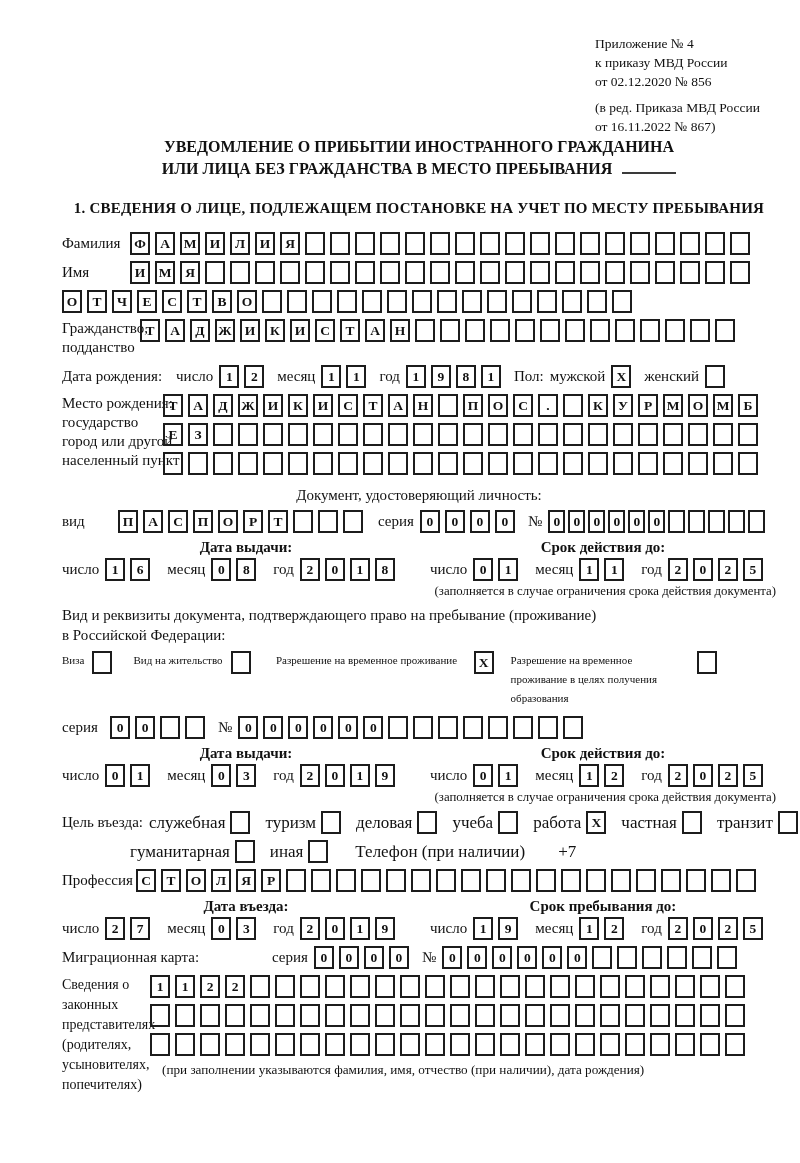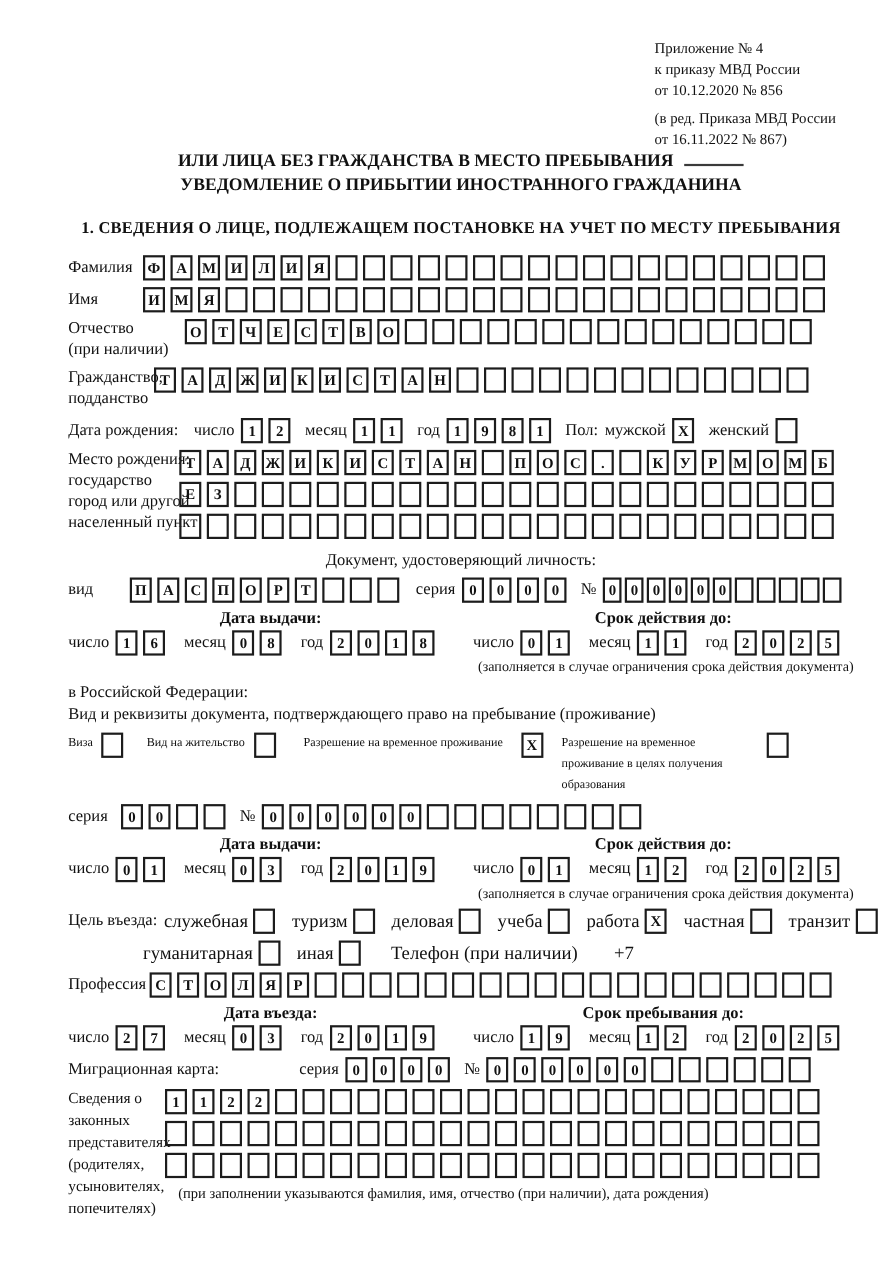--- a/index.html
+++ b/index.html
@@ -45,48 +45,44 @@
   .chk{flex:none;}
 </style>
 </head>
 <body>
 
 <div class="page">
 
   <div class="hdr">
     <div>Приложение № 4</div>
     <div>к приказу МВД России</div>
-    <div>от 10.12.2020 № 856</div>
+    <div>от 02.12.2020 № 856</div>
     <div class="note">(в ред. Приказа МВД России</div>
     <div>от 16.11.2022 № 867)</div>
   </div>
 
 
   <div class="title">
+    <div>УВЕДОМЛЕНИЕ О ПРИБЫТИИ ИНОСТРАННОГО ГРАЖДАНИНА</div>
     <div><span>ИЛИ ЛИЦА БЕЗ ГРАЖДАНСТВА В МЕСТО ПРЕБЫВАНИЯ</span><span class="blank"></span></div>
-    <div>УВЕДОМЛЕНИЕ О ПРИБЫТИИ ИНОСТРАННОГО ГРАЖДАНИНА</div>
   </div>
 
   <div class="sec">1. СВЕДЕНИЯ О ЛИЦЕ, ПОДЛЕЖАЩЕМ ПОСТАНОВКЕ НА УЧЕТ ПО МЕСТУ ПРЕБЫВАНИЯ</div>
 
   <div class="row">
     <span class="lbl w68">Фамилия</span>
     <span class="cells"><span class="cell">Ф</span><span class="cell">А</span><span class="cell">М</span><span class="cell">И</span><span class="cell">Л</span><span class="cell">И</span><span class="cell">Я</span><span class="cell"></span><span class="cell"></span><span class="cell"></span><span class="cell"></span><span class="cell"></span><span class="cell"></span><span class="cell"></span><span class="cell"></span><span class="cell"></span><span class="cell"></span><span class="cell"></span><span class="cell"></span><span class="cell"></span><span class="cell"></span><span class="cell"></span><span class="cell"></span><span class="cell"></span><span class="cell"></span></span>
   </div>
 
   <div class="row">
     <span class="lbl w68">Имя</span>
     <span class="cells"><span class="cell">И</span><span class="cell">М</span><span class="cell">Я</span><span class="cell"></span><span class="cell"></span><span class="cell"></span><span class="cell"></span><span class="cell"></span><span class="cell"></span><span class="cell"></span><span class="cell"></span><span class="cell"></span><span class="cell"></span><span class="cell"></span><span class="cell"></span><span class="cell"></span><span class="cell"></span><span class="cell"></span><span class="cell"></span><span class="cell"></span><span class="cell"></span><span class="cell"></span><span class="cell"></span><span class="cell"></span><span class="cell"></span></span>
   </div>
 
   <div class="row">
-    <span class="lbl2 w106">
-      <div>Отчество</div>
-      <div>(при наличии)</div>
-    </span>
     <span class="cells"><span class="cell">О</span><span class="cell">Т</span><span class="cell">Ч</span><span class="cell">Е</span><span class="cell">С</span><span class="cell">Т</span><span class="cell">В</span><span class="cell">О</span><span class="cell"></span><span class="cell"></span><span class="cell"></span><span class="cell"></span><span class="cell"></span><span class="cell"></span><span class="cell"></span><span class="cell"></span><span class="cell"></span><span class="cell"></span><span class="cell"></span><span class="cell"></span><span class="cell"></span><span class="cell"></span><span class="cell"></span></span>
   </div>
 
   <div class="row">
     <span class="lbl2 w78">
       <div>Гражданство,</div>
       <div>подданство</div>
     </span>
     <span class="cells"><span class="cell">Т</span><span class="cell">А</span><span class="cell">Д</span><span class="cell">Ж</span><span class="cell">И</span><span class="cell">К</span><span class="cell">И</span><span class="cell">С</span><span class="cell">Т</span><span class="cell">А</span><span class="cell">Н</span><span class="cell"></span><span class="cell"></span><span class="cell"></span><span class="cell"></span><span class="cell"></span><span class="cell"></span><span class="cell"></span><span class="cell"></span><span class="cell"></span><span class="cell"></span><span class="cell"></span><span class="cell"></span><span class="cell"></span></span>
   </div>
@@ -145,22 +141,22 @@
       <div class="dline">
         <span class="dl">число</span><span class="cells"><span class="cell">0</span><span class="cell">1</span></span>
         <span class="dl">месяц</span><span class="cells"><span class="cell">1</span><span class="cell">1</span></span>
         <span class="dl">год</span><span class="cells"><span class="cell">2</span><span class="cell">0</span><span class="cell">2</span><span class="cell">5</span></span>
       </div>
       <div class="dnote">(заполняется в случае ограничения срока действия документа)</div>
     </div>
   </div>
 
   <div class="intro">
+    <div>Вид и реквизиты документа, подтверждающего право на пребывание (проживание)</div>
     <div>в Российской Федерации:</div>
-    <div>Вид и реквизиты документа, подтверждающего право на пребывание (проживание)</div>
   </div>
 
   <div class="row opts">
     <span class="olbl">Виза</span>
     <span class="cell chk"></span>
     <span class="olbl gap16">Вид на жительство</span>
     <span class="cell chk"></span>
     <span class="olbl ow1 gap12">Разрешение на временное проживание</span>
     <span class="cell chk">X</span>
     <span class="olbl ow2 gap12">Разрешение на временное проживание в целях получения образования</span>

